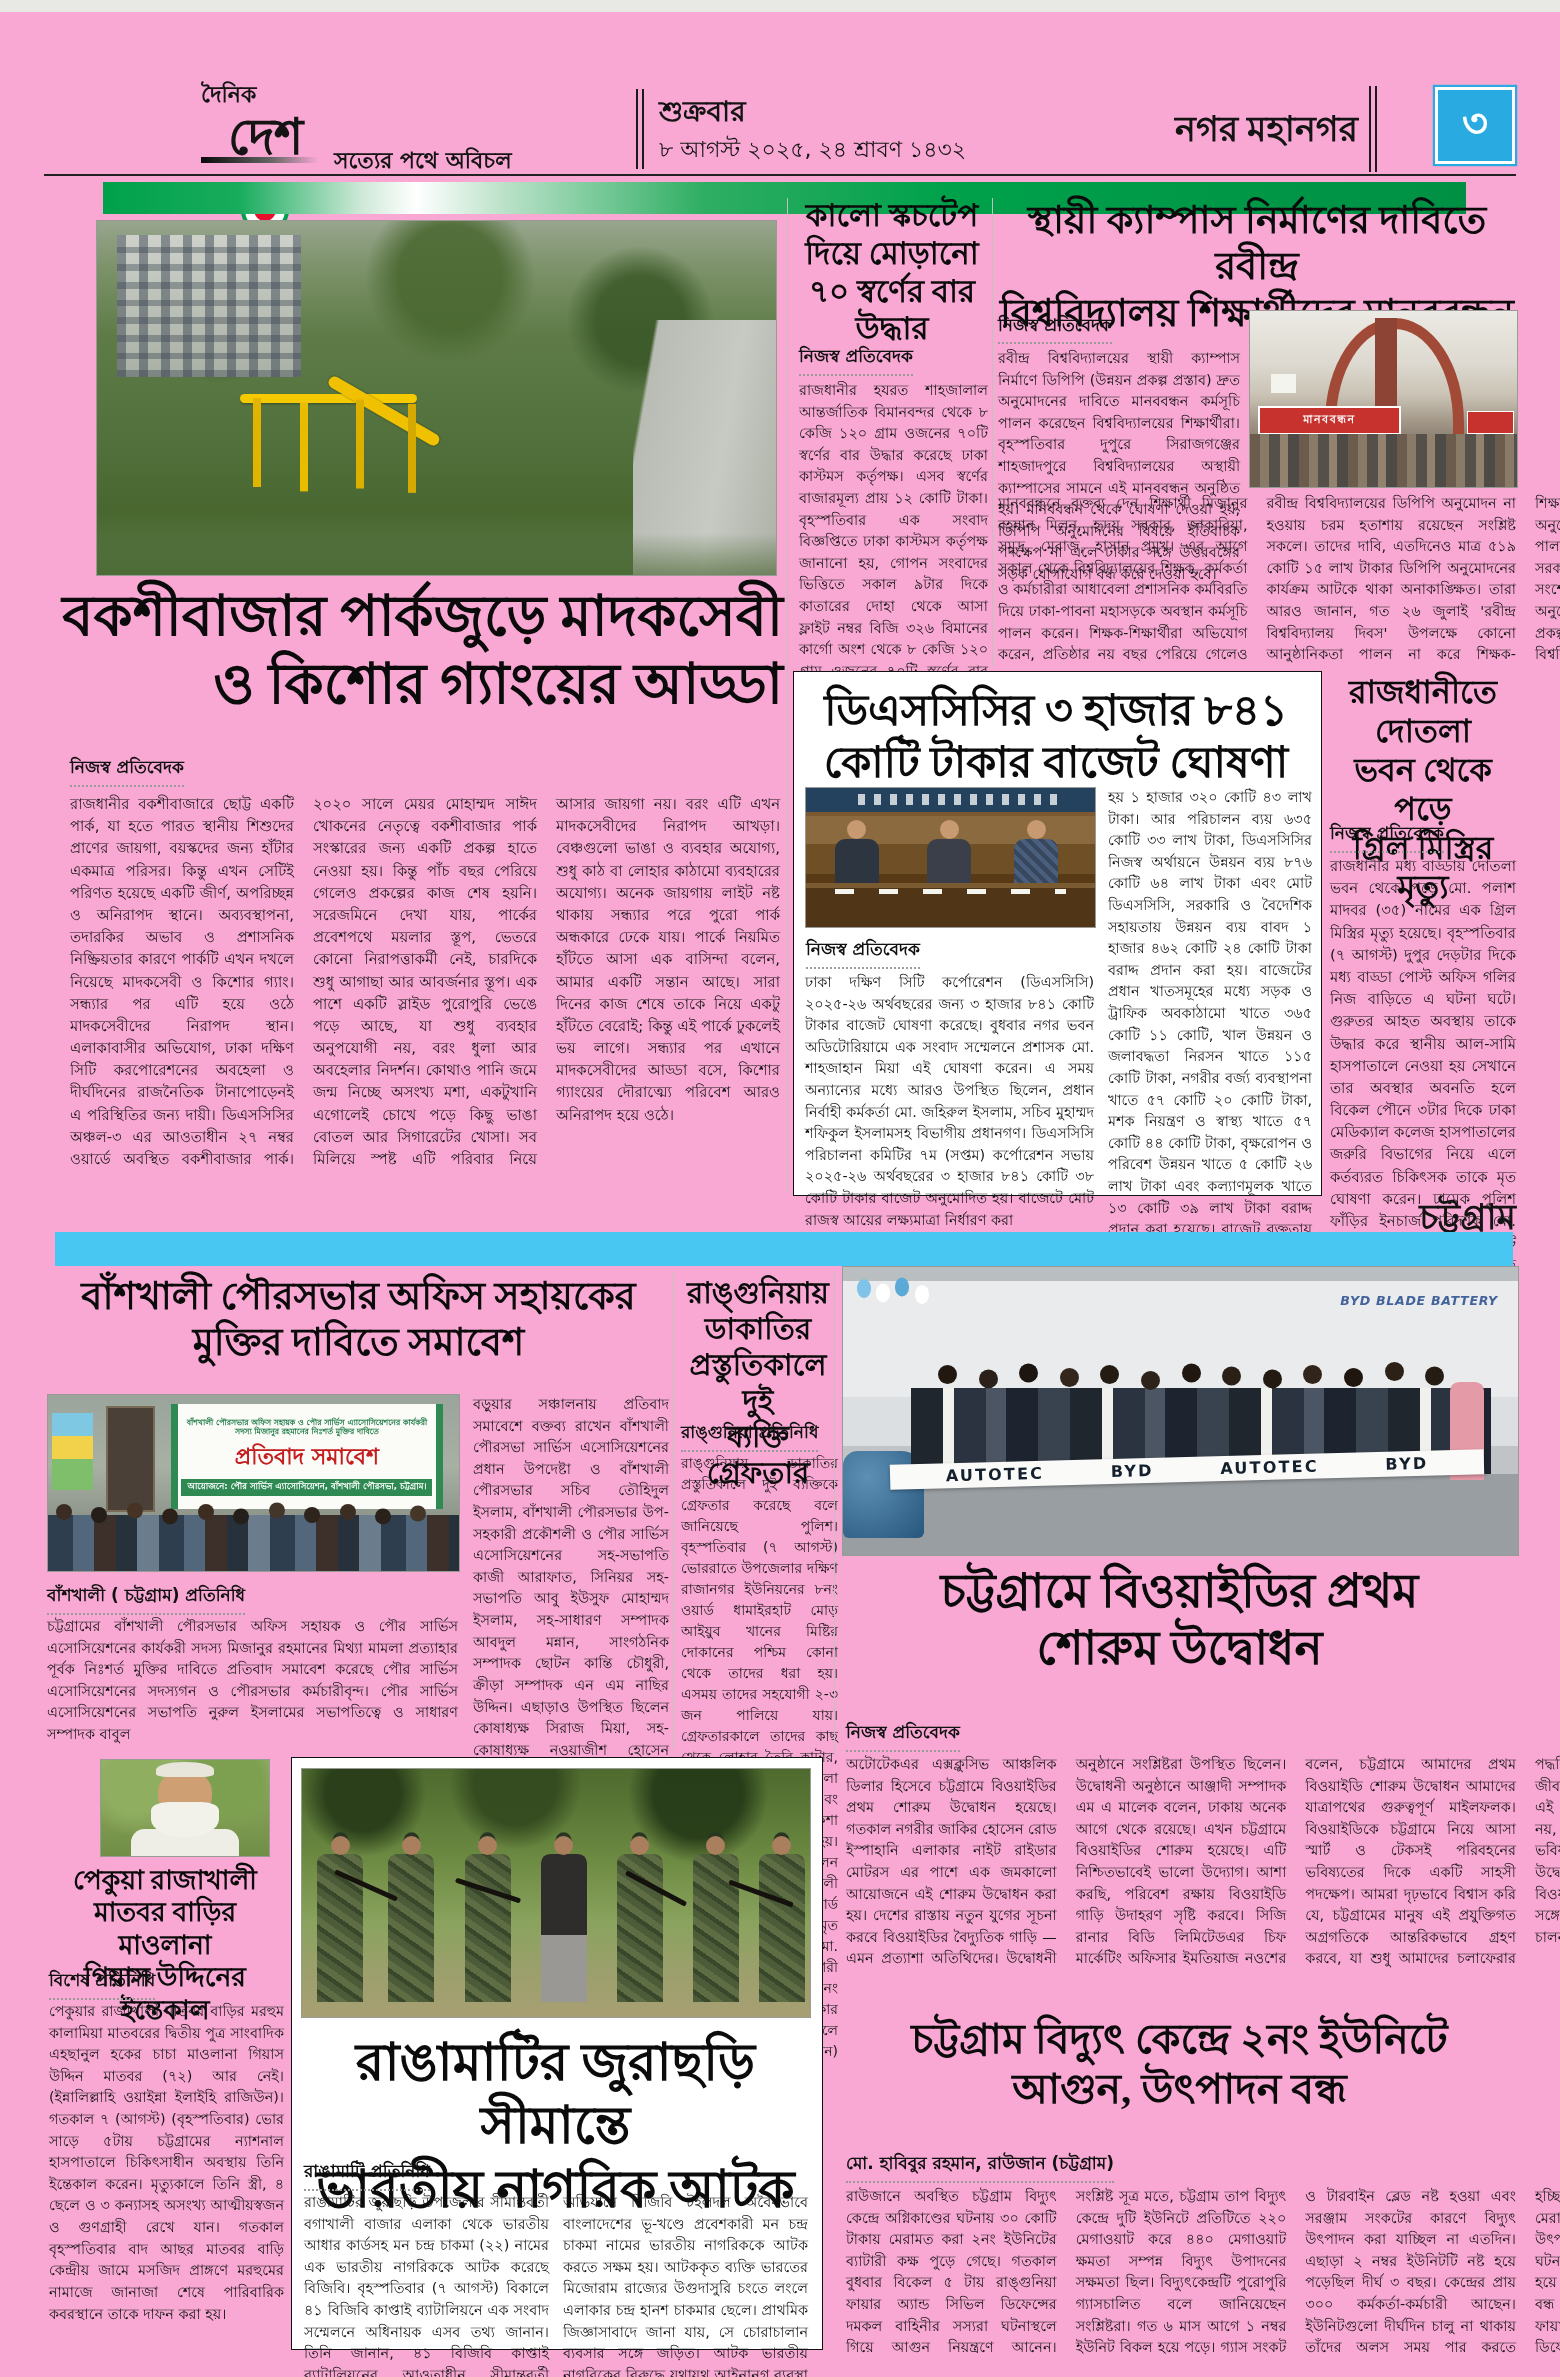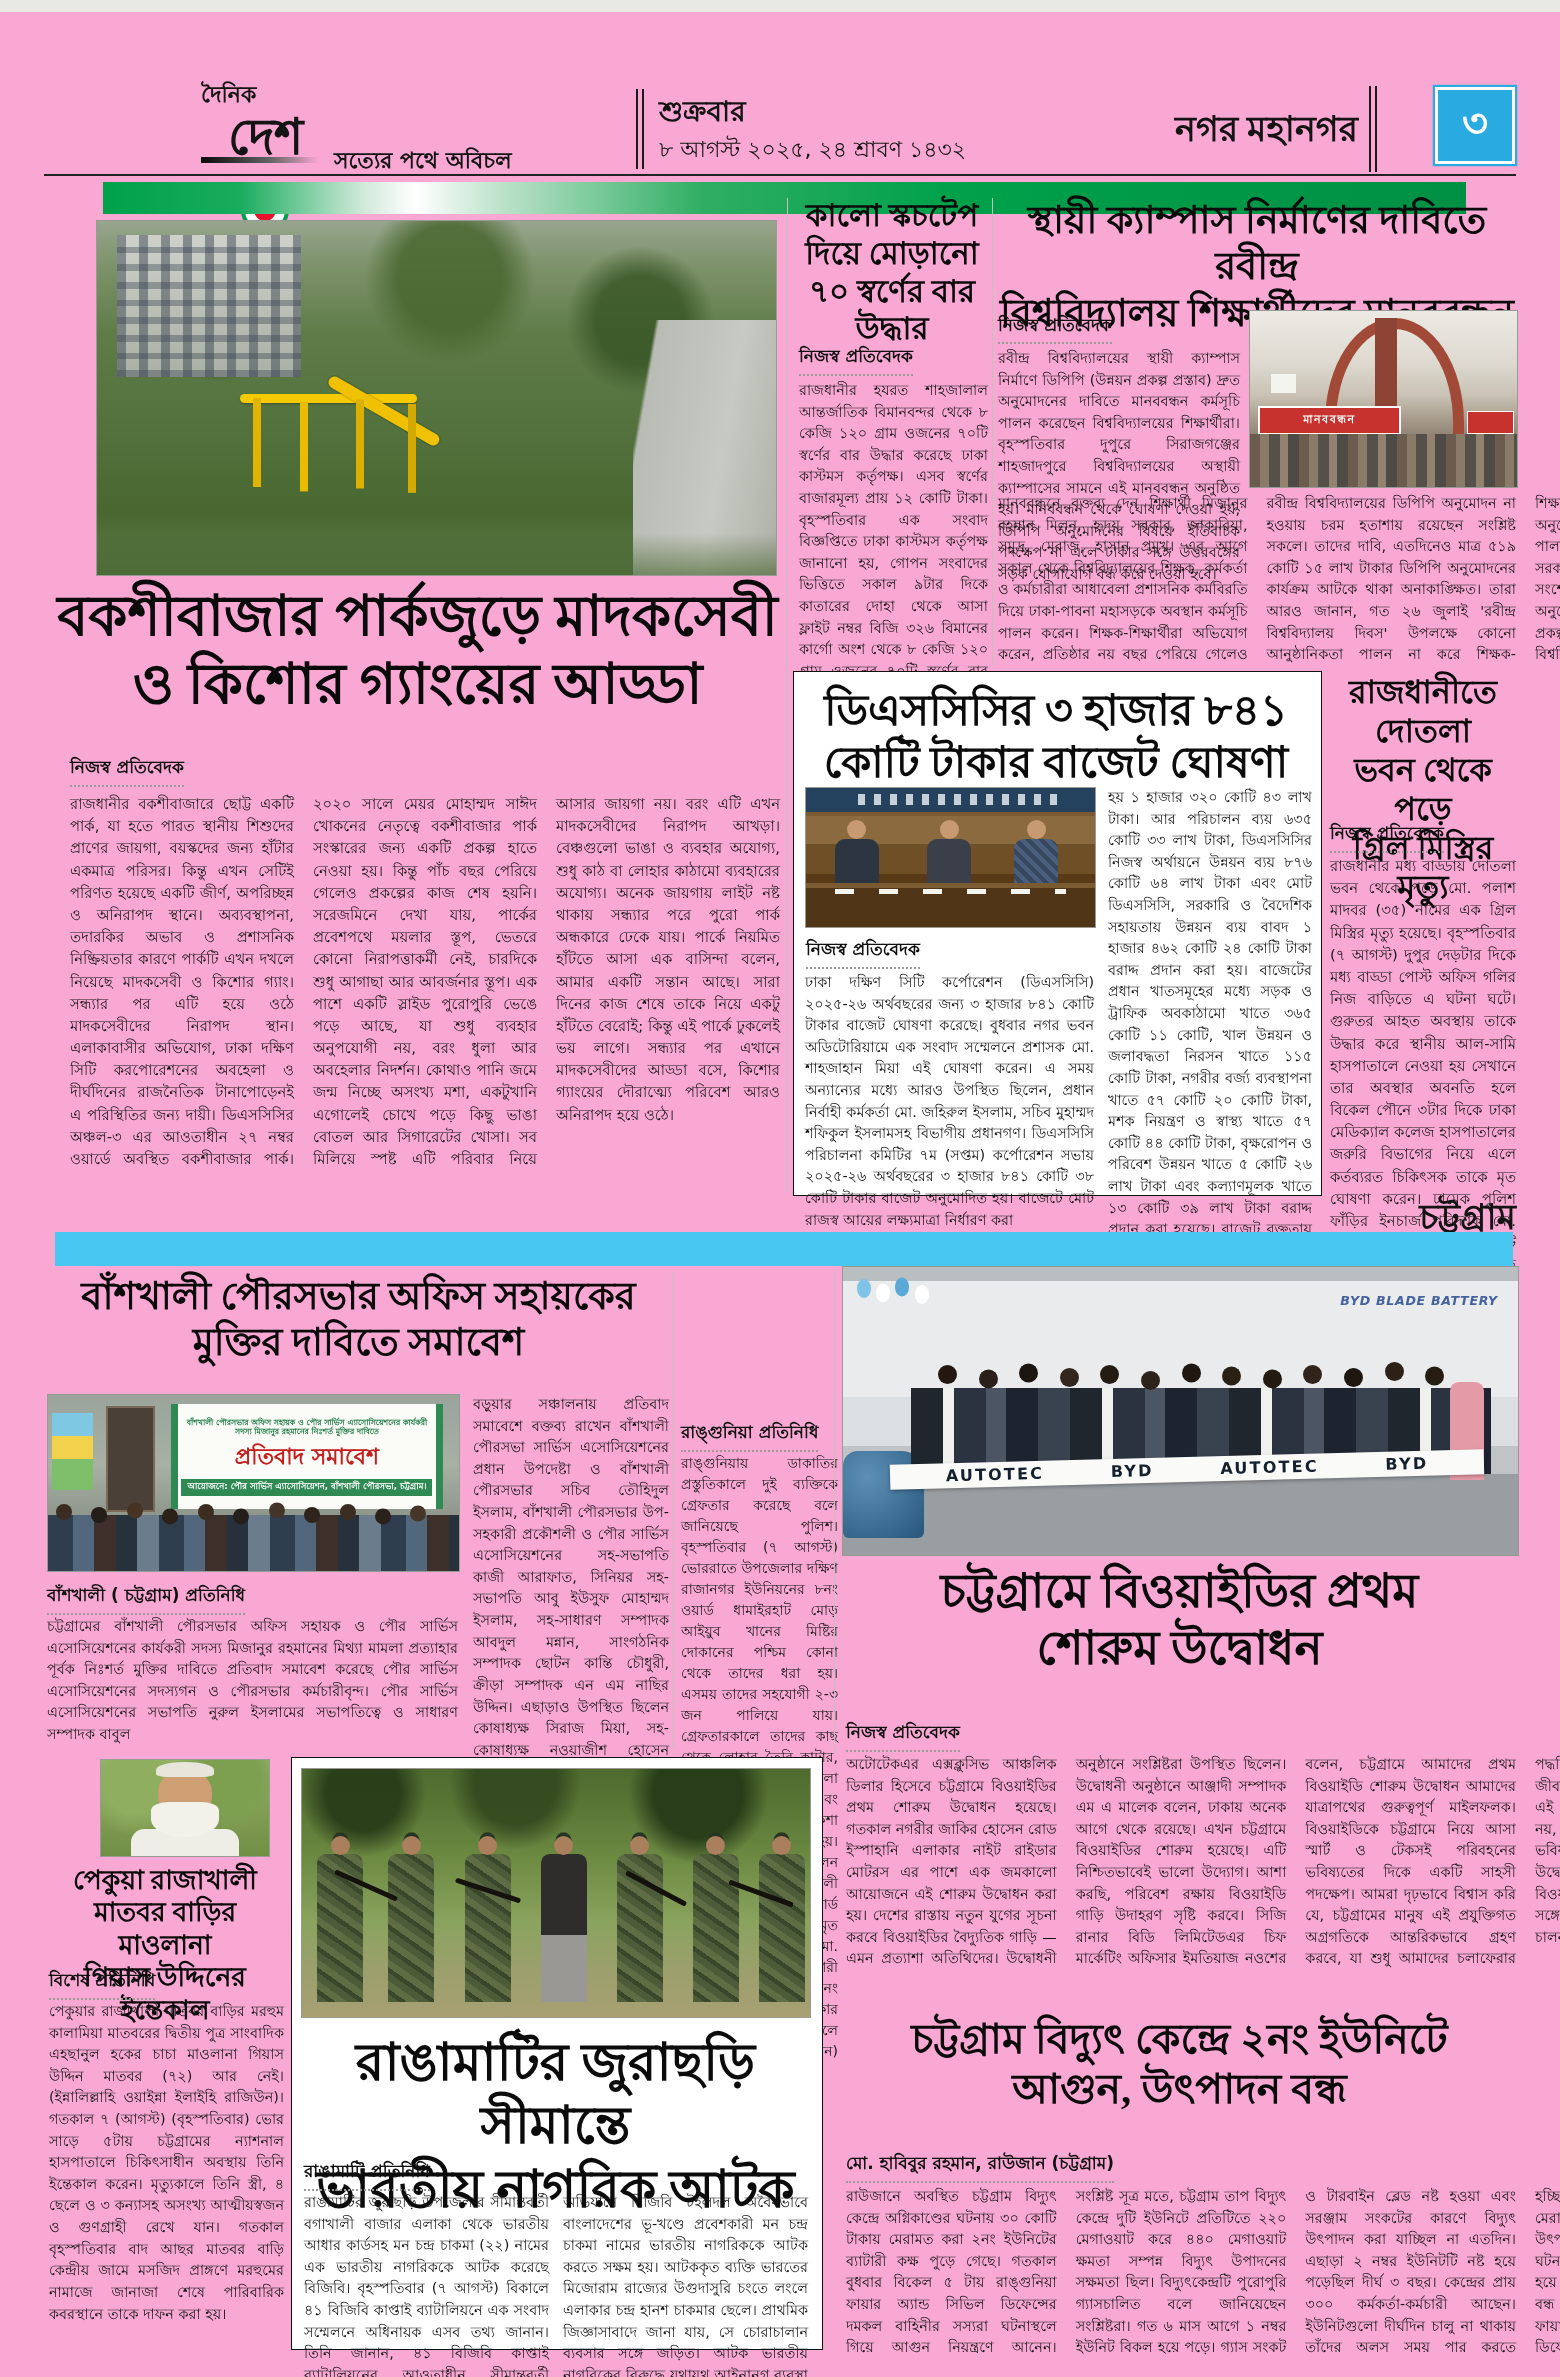--- a/index.html
+++ b/index.html
@@ -42,21 +42,21 @@
       linear-gradient(180deg,#97a58d 0%,#7b9168 14%,#5f7c48 32%,#52713d 60%,#49672f 82%,#5b7a49 100%);}
   .pk-bldg{left:3%;top:4%;width:27%;height:40%;
     background:repeating-linear-gradient(90deg,rgba(60,70,82,.5) 0 8.9px,transparent 8.9px 22px),
                repeating-linear-gradient(0deg,rgba(60,70,82,.4) 0 6.6px,transparent 6.6px 17.7px),
                linear-gradient(180deg,#cdd1ca,#a9b0a5);}
   .pk-bar{left:21%;top:49%;width:177px;height:8.9px;background:#f5ca00;border-radius:4.4px;box-shadow:0 1.5px 1.5px rgba(0,0,0,.25);}
   .pk-slide{left:33%;top:52%;width:126px;height:11.8px;background:#f0c100;border-radius:5.9px;transform:rotate(30deg);box-shadow:0 0 0 1.5px rgba(0,0,0,.12);}
   .pk-pole{left:23%;top:50%;width:7.4px;height:89px;background:#e0b400;box-shadow:47px 4.4px 0 #e8bc00,103px 1.5px 0 #dcb000,155px 5.9px 0 #d4aa00;}
   .pk-path{right:0;top:28%;width:21%;height:72%;background:linear-gradient(100deg,transparent 12%,#b9bcb4 14%,#c7cac2 60%,#aeb1a8 100%);}
   .pk-grass{left:0;bottom:0;width:100%;height:12%;background:linear-gradient(180deg,rgba(90,120,60,0),rgba(66,96,42,.6));}
-  #park-hl{left:52px;top:570px;width:731px;font-size:56px;}
+  #park-hl{left:52px;top:570px;width:731px;font-size:56px;text-align:right;}
   #park-by{left:70px;top:742px;}
   #park-body{left:70px;top:781px;width:710px;height:413px;column-count:3;column-gap:19px;}
 
   
   #gold-hl{left:797px;top:185px;width:190px;font-size:31px;}
   #gold-by{left:799px;top:331px;}
   #gold-body{left:799px;top:368px;width:189px;height:286px;font-size:14.4px;}
 
   
   #campus-hl{left:998px;top:185px;width:518px;font-size:38px;}
@@ -282,20 +282,25 @@
       <div class="pt-b-main">প্রতিবাদ সমাবেশ</div>
       <div class="pt-b-bot">আয়োজনে: পৌর সার্ভিস এ্যাসোসিয়েশন, বাঁশখালী পৌরসভা, চট্টগ্রাম।</div>
     </div>
     <div class="pt-torsos"></div>
     <div class="pt-heads"></div>
   </div>
   <div class="abs body-txt" id="bansh-lead">বড়ুয়ার সঞ্চালনায় প্রতিবাদ সমাবেশে বক্তব্য রাখেন বাঁশখালী পৌরসভা সার্ভিস এসোসিয়েশনের প্রধান উপদেষ্টা ও বাঁশখালী পৌরসভার সচিব তৌহিদুল ইসলাম, বাঁশখালী পৌরসভার উপ-সহকারী প্রকৌশলী ও পৌর সার্ভিস এসোসিয়েশনের সহ-সভাপতি কাজী আরাফাত, সিনিয়র সহ-সভাপতি আবু ইউসুফ মোহাম্মদ ইসলাম, সহ-সাধারণ সম্পাদক আবদুল মন্নান, সাংগঠনিক সম্পাদক ছোটন কান্তি চৌধুরী, ক্রীড়া সম্পাদক এন এম নাছির উদ্দিন। এছাড়াও উপস্থিত ছিলেন কোষাধ্যক্ষ সিরাজ মিয়া, সহ-কোষাধ্যক্ষ নওয়াজীশ হোসেন তানভীর, প্রচার ও প্রকাশনা সম্পাদক আলী হোসেন, সদস্য মোঃ জমির, মোঃ আলাউদ্দিন, রিনা আক্তার, ছলিম উল্লাহ সহ পৌরসভার কর্মকর্তা কর্মচারীগণ। অবিলম্বে মিথ্যা মামলা প্রত্যাহার পূর্বক নিঃশর্ত মুক্তি দাবী করে সমাবেশে বক্তারা বলেন, পারিবারিক প্রতিহিংসায় মিথ্যা মামলায় মিজানুর রহমানকে ফাঁসানো হয়েছে।</div>
   <div class="abs" id="bansh-by"><span class="byline">বাঁশখালী ( চট্টগ্রাম) প্রতিনিধি</span></div>
   <div class="abs body-txt" id="bansh-body">চট্টগ্রামের বাঁশখালী পৌরসভার অফিস সহায়ক ও পৌর সার্ভিস এসোসিয়েশনের কার্যকরী সদস্য মিজানুর রহমানের মিথ্যা মামলা প্রত্যাহার পূর্বক নিঃশর্ত মুক্তির দাবিতে প্রতিবাদ সমাবেশ করেছে পৌর সার্ভিস এসোসিয়েশনের সদস্যগন ও পৌরসভার কর্মচারীবৃন্দ। পৌর সার্ভিস এসোসিয়েশনের সভাপতি নুরুল ইসলামের সভাপতিত্বে ও সাধারণ সম্পাদক বাবুল</div>
 
+  <div class="abs hl" id="rang-hl">
+    <div>রা​ঙ্গুনিয়ায় ডাকাতির</div>
+    <div>প্রস্তুতিকালে দুই</div>
+    <div>ব্যক্তি গ্রেফতার</div>
+  </div>
   <div class="abs" id="rang-by"><span class="byline">রাঙ্গুনিয়া প্রতিনিধি</span></div>
   <div class="abs body-txt" id="rang-body">রাঙ্গুনিয়ায় ডাকাতির প্রস্তুতিকালে দুই ব্যক্তিকে গ্রেফতার করেছে বলে জানিয়েছে পুলিশ। বৃহস্পতিবার (৭ আগস্ট) ভোররাতে উপজেলার দক্ষিণ রাজানগর ইউনিয়নের ৮নং ওয়ার্ড ধামাইরহাট মোড় আইয়ুব খানের মিষ্টির দোকানের পশ্চিম কোনা থেকে তাদের ধরা হয়। এসময় তাদের সহযোগী ২-৩ জন পালিয়ে যায়। গ্রেফতারকালে তাদের কাছ থেকে লোহার তৈরি কাটার, কাঠের বাটামসহ দা, ধারালো ছুরি, রশি, স্কচটেপ এবং একটি সিএনজি অটোরিকশা জব্দ করা হয়। গ্রেফতারকৃতরা হলেন চন্দ্রঘোনা কদমতলী ইউনিয়নের ৮নং ওয়ার্ড ফেরীঘাট এলাকার মৃত আবদুর রশিদের ছেলে মো. কবেল(২৪), হাটহাজারী উপজেলার ফতেয়াবাদ ১নং গেইট রাশিয়াপাড়া এলাকার নজরুল ইসলামের ছেলে মো. শফিকুল ইসলাম(নয়ন)(২১)।</div>
 
   <div class="photo" id="byd-photo">
     <div class="byd-balloon"></div>
     <div class="byd-wall">BYD BLADE BATTERY</div>
     <div class="byd-car"></div>
     <div class="byd-torsos"></div>
     <div class="byd-heads"></div>
     <div class="byd-lady"></div>

